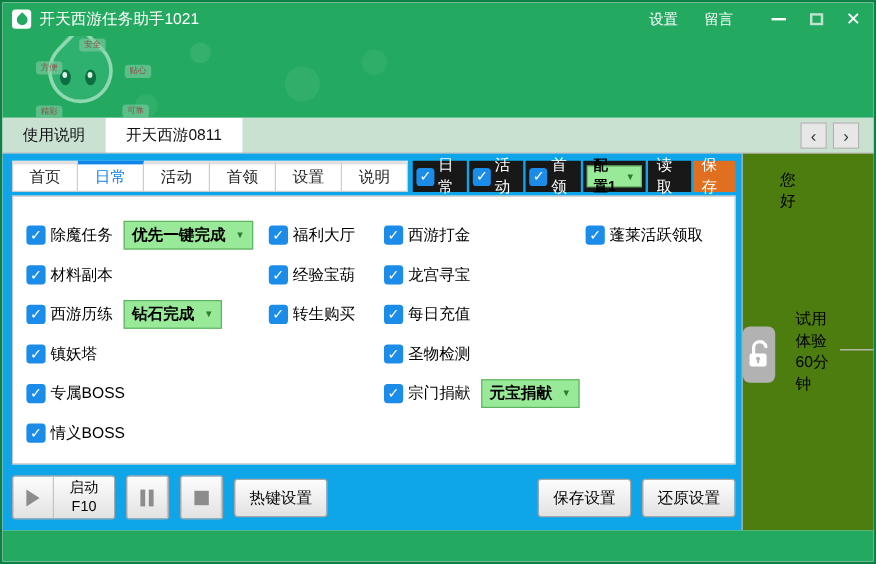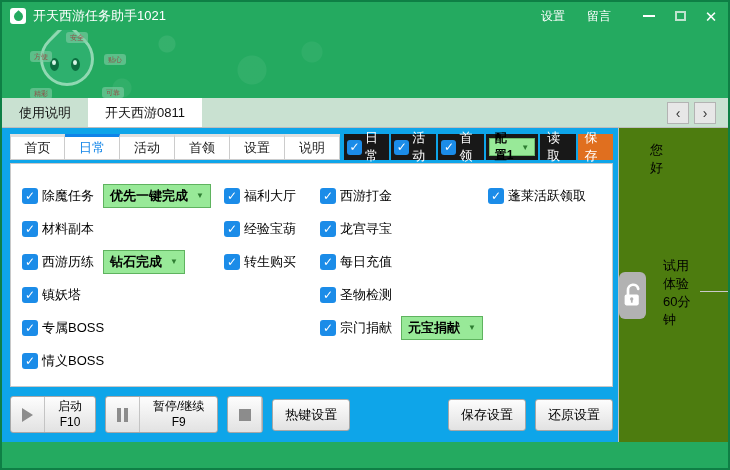--- a/index.html
+++ b/index.html
@@ -342,24 +342,20 @@
             <span>F10</span>
           </span>
         </div>
         <div class="splitbtn">
           <span class="iconcell">
               <span class="pause-shape">
                 <i></i>
                 <i></i>
               </span>
             </span>
-          <span class="textcell">
-            <span>暂停/继续</span>
-            <span>F9</span>
-          </span>
         </div>
         <div class="splitbtn">
           <span class="iconcell">
               <span class="stop-shape"></span>
             </span>
         </div>
         <div class="btn">热键设置</div>
         <div class="grow"></div>
         <div class="rightbtns">
           <div class="btn">保存设置</div>

